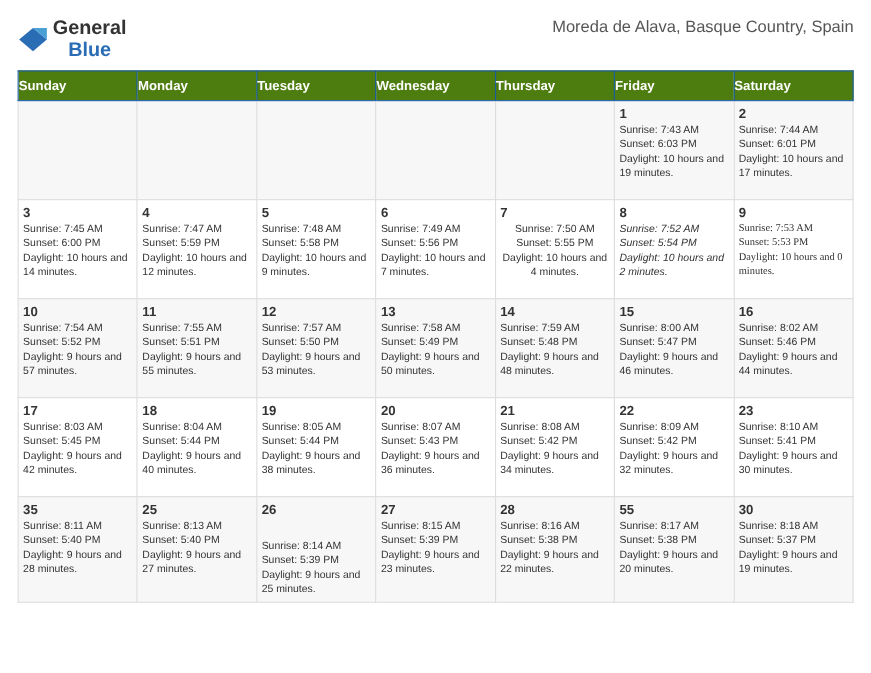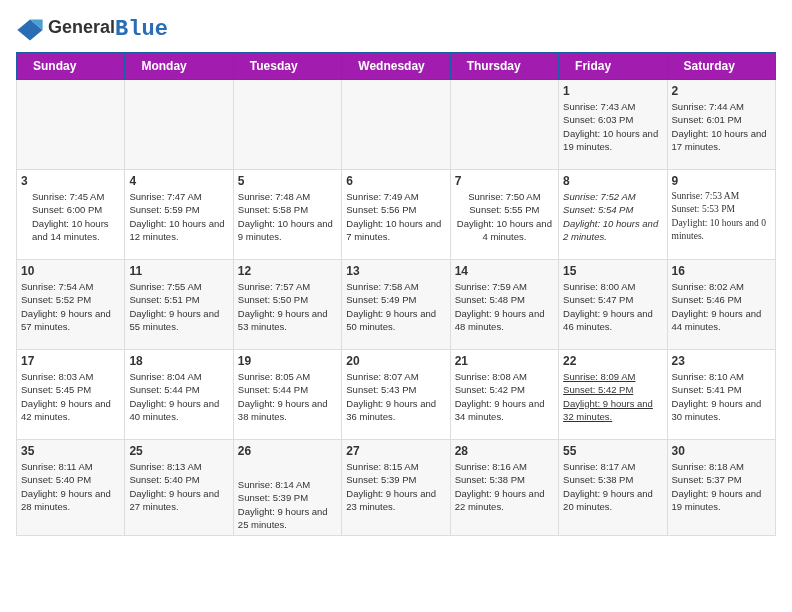--- a/index.html
+++ b/index.html
@@ -16,32 +16,33 @@
       align-items: flex-start;
       margin-bottom: 8px;
     }
     .logo {
       display: flex;
       align-items: center;
       gap: 4px;
     }
     .logo-text {
       display: flex;
+      flex-direction: column;
       line-height: 1.1;
+      align-items: center;
     }
     .logo-general {
       font-size: 18px;
       font-weight: bold;
       color: #333;
     }
     .logo-blue {
-      font-size: 22px;
+      font-size: 18px;
       font-weight: bold;
       color: #2a6db5;
-      font-family: Liberation Mono, monospace;
     }
     .logo-icon {
       width: 28px;
       height: 28px;
     }
     .title-block {
       text-align: right;
     }
     .main-title {
       font-size: 32px;
@@ -51,25 +52,25 @@
     .subtitle {
       font-size: 15px;
       color: #555;
     }
     .calendar-table {
       width: 100%;
       border-collapse: collapse;
       table-layout: fixed;
     }
     .calendar-table thead tr th {
-      background-color: #a21caf;
+      background-color: #4d7c0f;
       color: #fff;
       font-size: 12px;
       font-weight: bold;
-      padding: 6px 16px;
+      padding: 6px 0;
       border: 1px solid #1a5da5;
       text-align: left;
     }
     .calendar-table tbody tr td {
       border: 1px solid #ddd;
       vertical-align: top;
       padding: 4px;
       font-size: 10px;
       color: #333;
       min-height: 80px;
@@ -104,20 +105,21 @@
     <svg class="logo-icon" viewBox="0 0 40 40">
       <polygon points="20,5 38,20 20,35 2,20" fill="#2a6db5"></polygon>
       <polygon points="20,5 38,20 38,5" fill="#4a9fd5"></polygon>
     </svg>
     <div class="logo-text">
       <span class="logo-general">General</span>
       <span class="logo-blue">Blue</span>
     </div>
   </div>
   <div class="title-block">
+    <div class="subtitle">Moreda de Alava, Basque Country, Spain</div>
   </div>
 </div>
 
 <table class="calendar-table">
   <thead>
     <tr>
     <th>Sunday</th>
         <th>Monday</th>
         <th>Tuesday</th>
         <th>Wednesday</th>
@@ -142,21 +144,21 @@
         <td>
           <span class="day-number">2</span>
           <div class="day-info" style="white-space: pre-line;">Sunrise: 7:44 AM
 Sunset: 6:01 PM
 Daylight: 10 hours and 17 minutes.</div>
         </td>
       </tr>
       <tr>
         <td>
           <span class="day-number">3</span>
-          <div class="day-info" style="white-space: pre-line; margin-left: 11px;">Sunrise: 7:45 AM
+          <div class="day-info" style="white-space: pre-line;">Sunrise: 7:45 AM
 Sunset: 6:00 PM
 Daylight: 10 hours and 14 minutes.</div>
         </td>
         <td>
           <span class="day-number">4</span>
           <div class="day-info" style="white-space: pre-line;">Sunrise: 7:47 AM
 Sunset: 5:59 PM
 Daylight: 10 hours and 12 minutes.</div>
         </td>
         <td>
@@ -260,21 +262,21 @@
 Daylight: 9 hours and 36 minutes.</div>
         </td>
         <td>
           <span class="day-number">21</span>
           <div class="day-info" style="white-space: pre-line;">Sunrise: 8:08 AM
 Sunset: 5:42 PM
 Daylight: 9 hours and 34 minutes.</div>
         </td>
         <td>
           <span class="day-number">22</span>
-          <div class="day-info" style="white-space: pre-line; text-decoration: underline;">Sunrise: 8:09 AM
+          <div class="day-info" style="white-space: pre-line;">Sunrise: 8:09 AM
 Sunset: 5:42 PM
 Daylight: 9 hours and 32 minutes.</div>
         </td>
         <td>
           <span class="day-number">23</span>
           <div class="day-info" style="white-space: pre-line;">Sunrise: 8:10 AM
 Sunset: 5:41 PM
 Daylight: 9 hours and 30 minutes.</div>
         </td>
       </tr>

